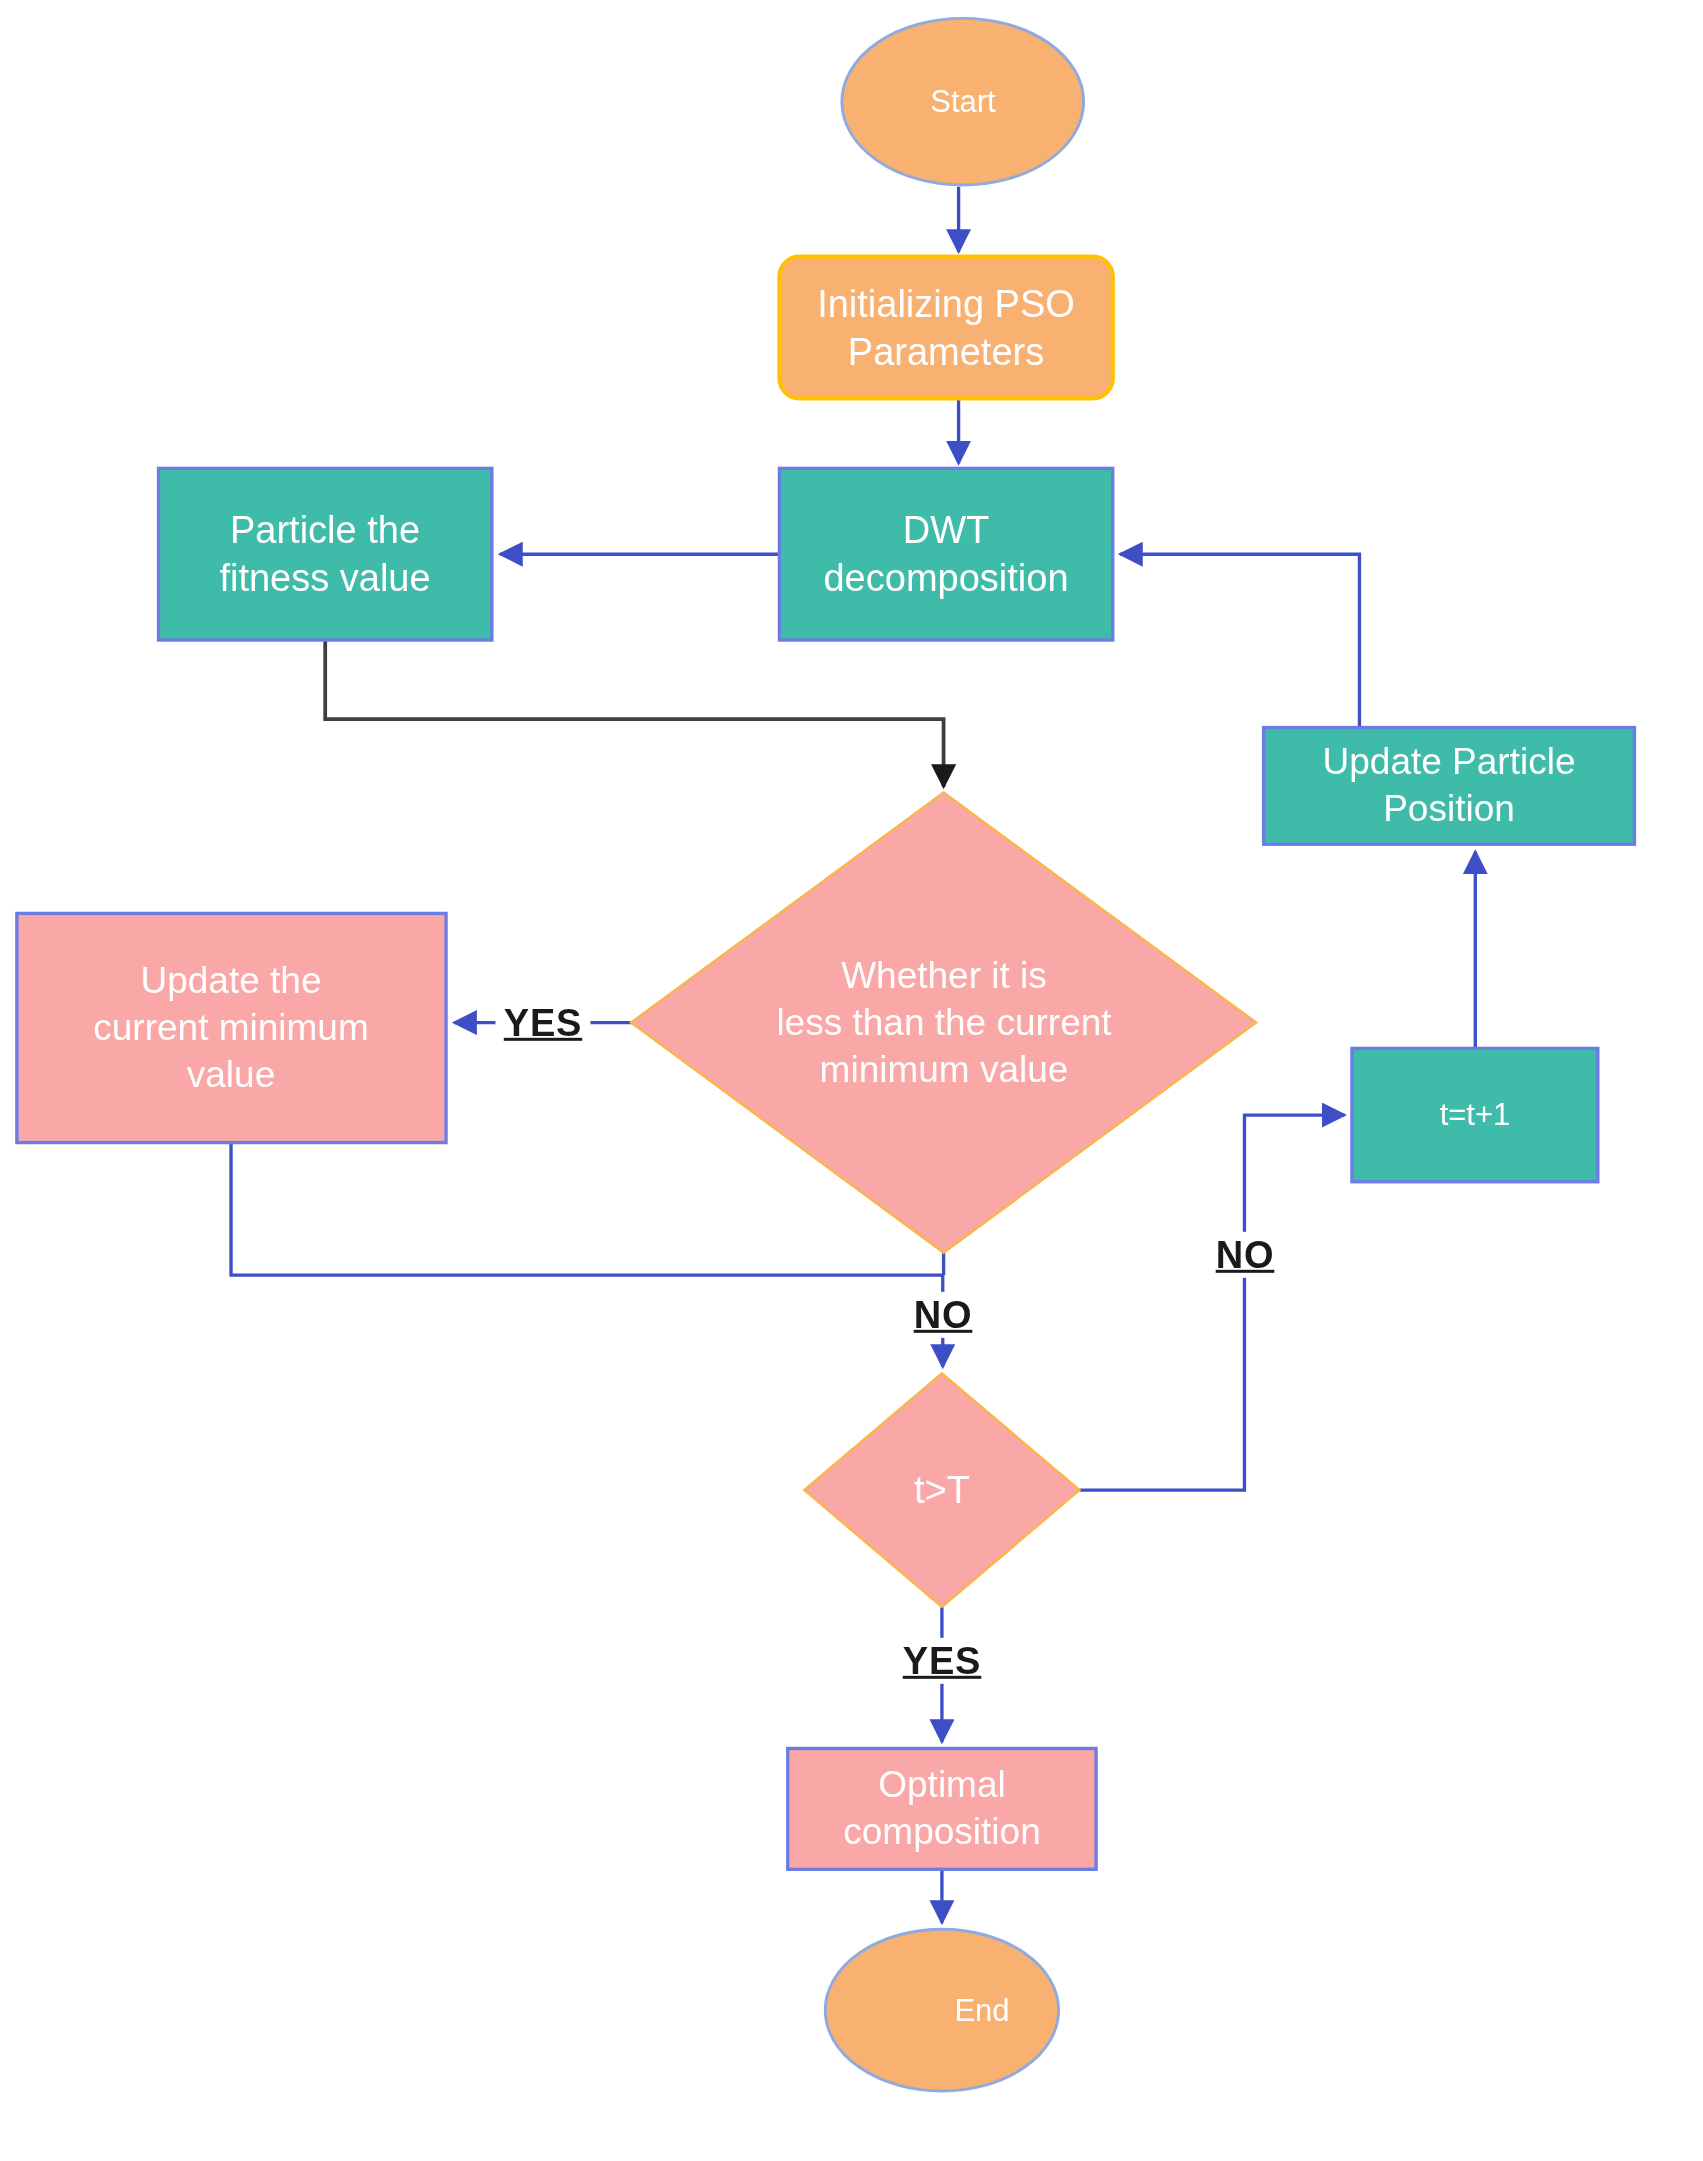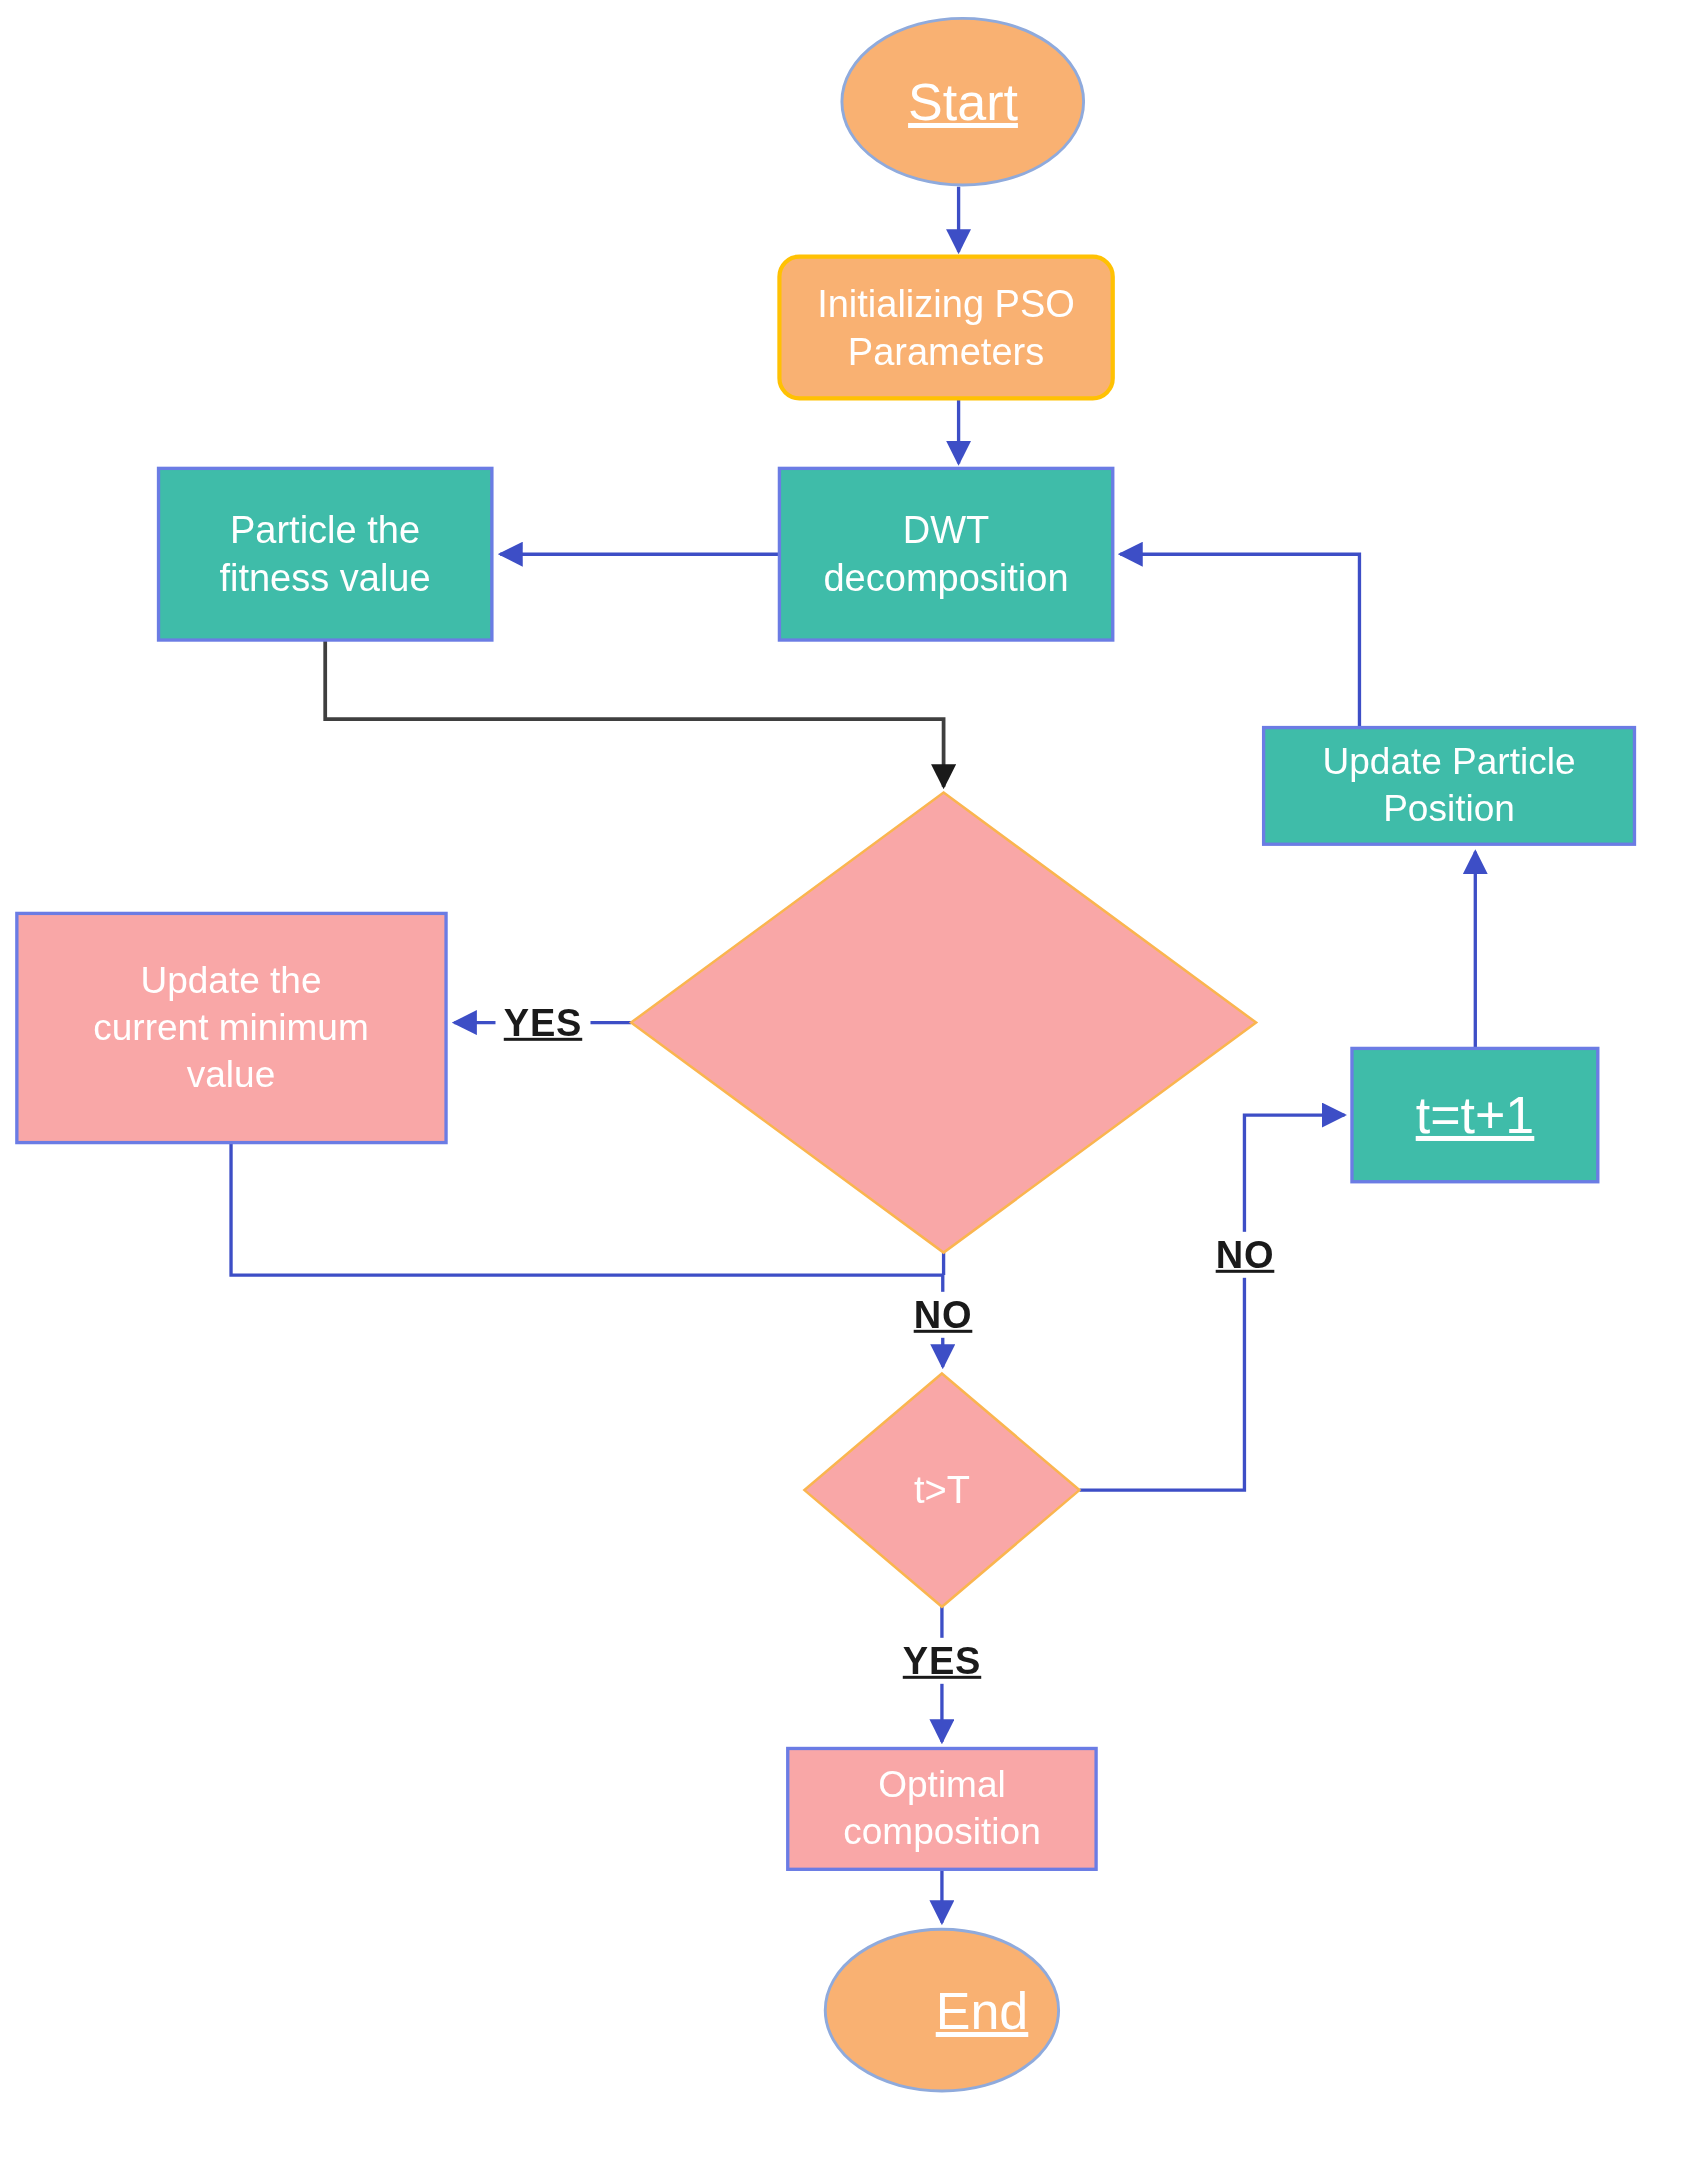--- a/index.html
+++ b/index.html
@@ -25,21 +25,21 @@
 
   .node-label{
     position:absolute;
     transform:translate(-50%,-50%);
     width:max-content;
     text-align:center;
     color:var(--node_text);
     line-height:1.27;
     white-space:nowrap;
   }
-  .fs48{font-size:52px;text-decoration:underline;}
+  .fs48{font-size:31px;}
   .fs46{font-size:38px;}
   .fs44{font-size:37px;}
 
   .edge-label{
     position:absolute;
     transform:translate(-50%,-50%);
     width:max-content;
     background:var(--canvas_bg,#fff);
     color:var(--label_color);
     font-size:38px;
@@ -101,20 +101,25 @@
   <div class="node-label fs46" style="left:946px;top:328px;">
     <div>Initializing PSO</div>
     <div>Parameters</div>
   </div>
 
   <div class="node-label fs46" style="left:325px;top:554px;">
     <div>Particle the</div>
     <div>fitness value</div>
   </div>
 
+  <div class="node-label fs44" style="left:944px;top:1023px;">
+    <div>Whether it is</div>
+    <div>less than the current</div>
+    <div>minimum value</div>
+  </div>
 
   <div class="node-label fs44" style="left:1449px;top:786px;">
     <div>Update Particle</div>
     <div>Position</div>
   </div>
 
   <div class="node-label fs44" style="left:231px;top:1028px;">
     <div>Update the</div>
     <div>current minimum</div>
     <div>value</div>

